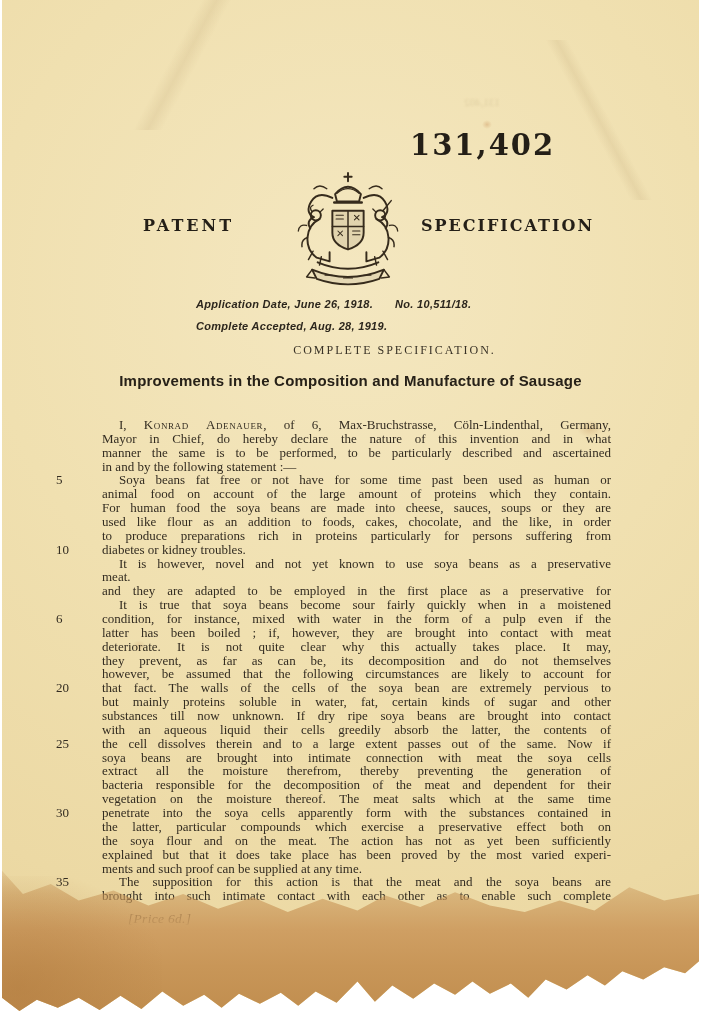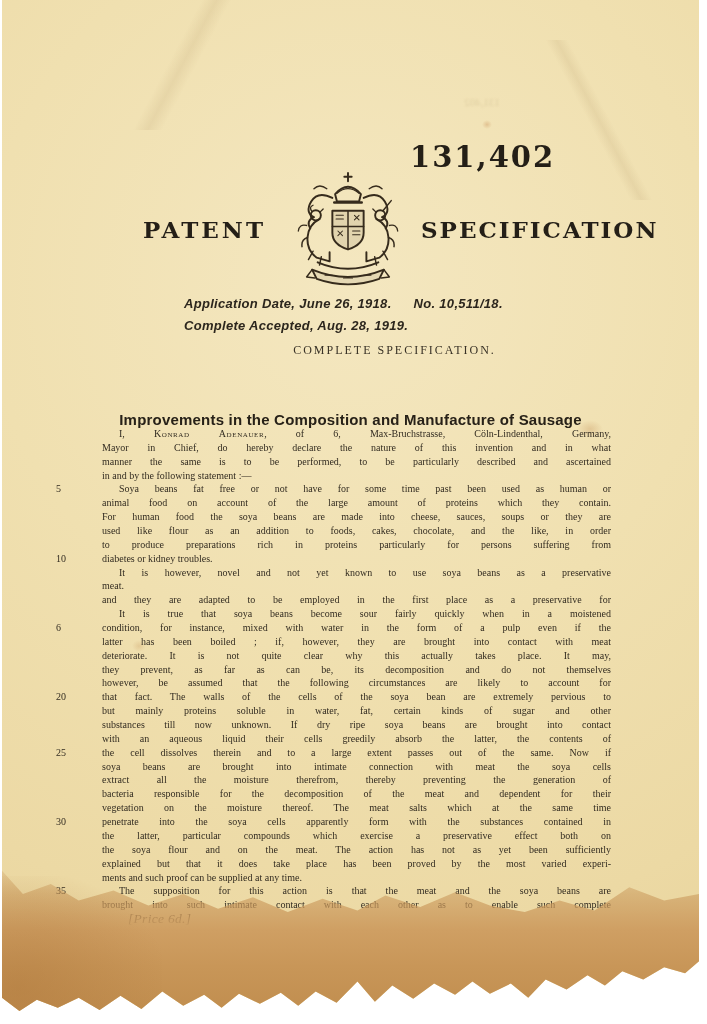--- a/index.html
+++ b/index.html
@@ -44,45 +44,45 @@
       31% 35%, 36% 28%, 41% 37%, 46% 29%, 51% 36%, 55% 27%, 60% 34%, 65% 25%,
       70% 33%, 75% 37%, 80% 30%, 85% 36%, 90% 22%, 95% 30%, 100% 26%,
       100% 100%, 0 100%);
   }
   .stain2{
     position:absolute;left:0;bottom:0;width:160px;height:140px;
     background:radial-gradient(ellipse at 10% 80%, rgba(175,120,60,.5), transparent 75%);
   }
   
   .patent-number{
-    position:absolute;left:408px;top:140px;width:140px;
+    position:absolute;left:408px;top:128px;width:140px;
     font-family:"DejaVu Serif", serif;font-weight:bold;font-size:29px;
     letter-spacing:2px;color:#241f17;text-align:center;
   }
   .hdr-label{
     position:absolute;top:216px;font-family:"DejaVu Serif", serif;
-    font-weight:bold;font-size:23px;color:#241f17;letter-spacing:3px;
+    font-weight:bold;font-size:16px;color:#241f17;letter-spacing:3px;
   }
   .hdr-patent{left:141px;}
   .hdr-spec{left:419px;letter-spacing:2px;}
   .crest{position:absolute;left:277px;top:170px;width:138px;height:122px;}
   
-  .dates{position:absolute;left:182px;top:293px;
+  .dates{position:absolute;left:194px;top:293px;
     font-family:"Liberation Sans", sans-serif;font-weight:bold;font-style:italic;
-    font-size:13px;color:#2c2username:#2c261d;color:#2c261d;line-height:22px;letter-spacing:.3px;}
+    font-size:11px;color:#2c2username:#2c261d;color:#2c261d;line-height:22px;letter-spacing:.3px;}
   .app-no{margin-left:22px;}
   
   .section-heading{position:absolute;left:0;top:343px;width:100%;text-align:center;
     font-size:12px;color:#393226;letter-spacing:2px;padding-left:44px;}
   .title{position:absolute;left:0;top:371px;width:100%;text-align:center;
     font-family:"Liberation Sans", sans-serif;
-    font-weight:bold;font-size:15px;color:#272118;line-height:19px;letter-spacing:.2px;margin-top:39px;}
+    font-weight:bold;font-size:15px;color:#272118;line-height:19px;letter-spacing:.2px;}
   
   .body-text{position:absolute;left:100px;top:418px;width:509px;
-    font-size:10px;color:#332c21;margin-top:9px;}
+    font-size:13px;color:#332c21;}
   .line{position:relative;height:13.87px;line-height:13.87px;
     text-align:justify;text-align-last:justify;}
   .line.end{text-align-last:left;}
   .line.ind{text-indent:17px;}
   .lnum{position:absolute;left:-46px;top:0;width:34px;text-align:right;
     text-indent:0;color:#332c21;}
   .sc{font-variant:small-caps;letter-spacing:.6px;}
   .price-note{position:absolute;left:126px;top:911px;
     font-style:italic;font-size:13.5px;color:#332c21;letter-spacing:.3px;}
 </style>

